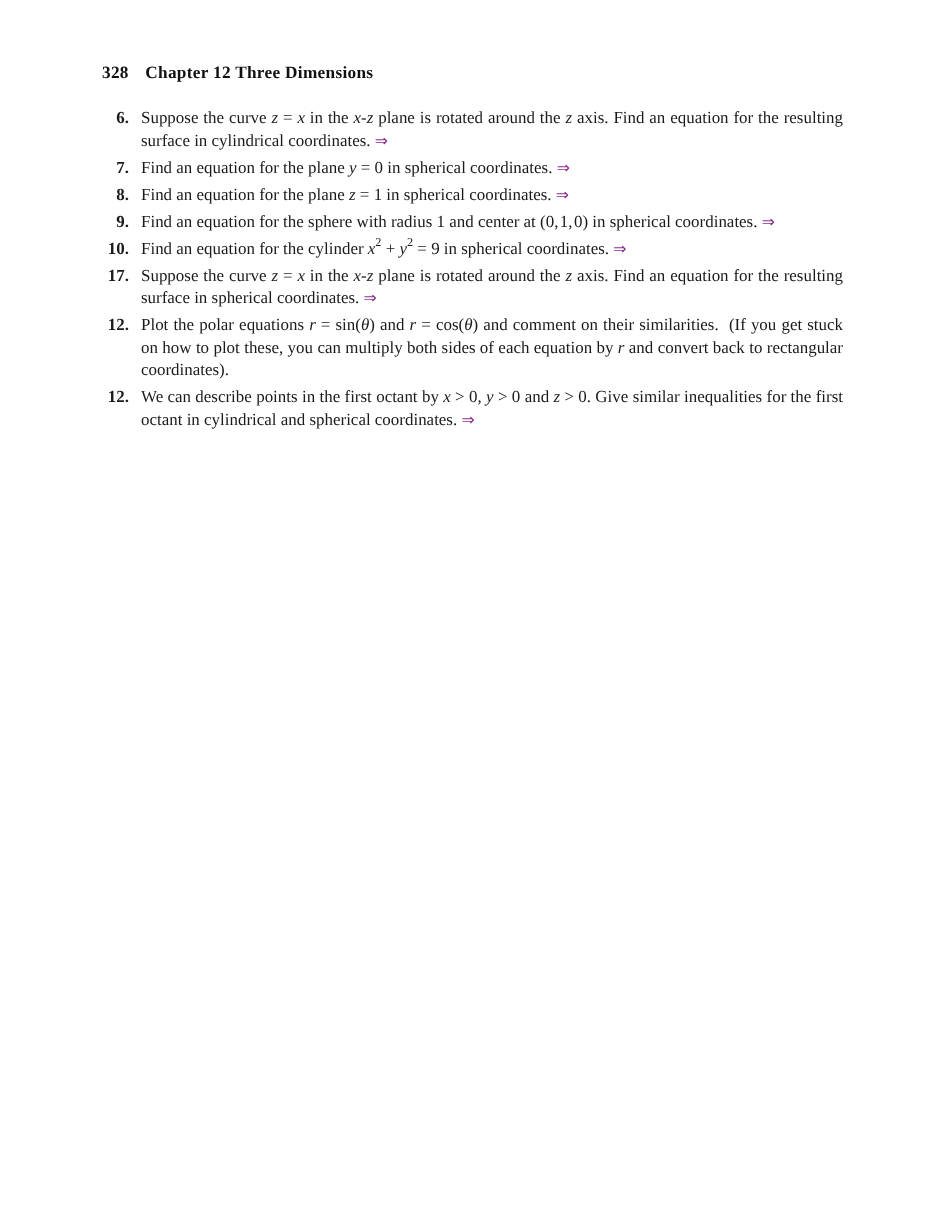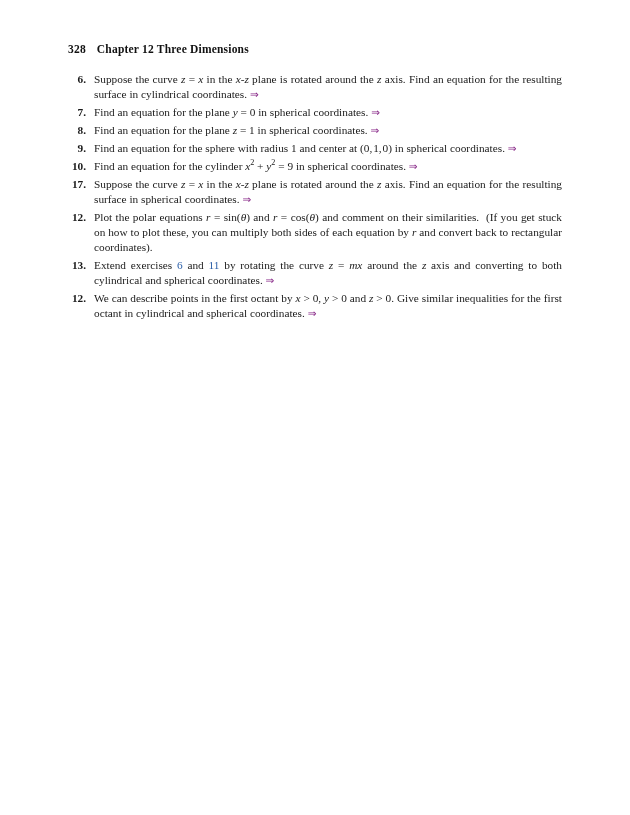--- a/index.html
+++ b/index.html
@@ -119,24 +119,20 @@
     <div class="ex">
       <div class="num">17.</div>
       <div class="body">Suppose the curve <i class="m">z</i> = <i class="m">x</i> in the <i class="m">x</i>-<i class="m">z</i> plane is rotated around the <i class="m">z</i> axis. Find an equation for the resulting surface in spherical coordinates. <span class="arrow">⇒</span></div>
     </div>
 
     <div class="ex">
       <div class="num">12.</div>
       <div class="body">Plot the polar equations <i class="m">r</i> = sin(<i class="m">θ</i>) and <i class="m">r</i> = cos(<i class="m">θ</i>) and comment on their similarities. &nbsp;(If you get stuck on how to plot these, you can multiply both sides of each equation by <i class="m">r</i> and convert back to rectangular coordinates).</div>
     </div>
 
-    <div class="ex">
-      <div class="num">13.</div>
-      <div class="body">Extend exercises <span class="xref">6</span> and <span class="xref">11</span> by rotating the curve <i class="m">z</i> = <i class="m">mx</i> around the <i class="m">z</i> axis and converting to both cylindrical and spherical coordinates. <span class="arrow">⇒</span></div>
-    </div>
 
 
     <div class="ex">
       <div class="num">12.</div>
       <div class="body">We can describe points in the first octant by <i class="m">x</i> &gt; 0, <i class="m">y</i> &gt; 0 and <i class="m">z</i> &gt; 0. Give similar inequalities for the first octant in cylindrical and spherical coordinates. <span class="arrow">⇒</span></div>
     </div>
 
   </div>
 </div>
 

